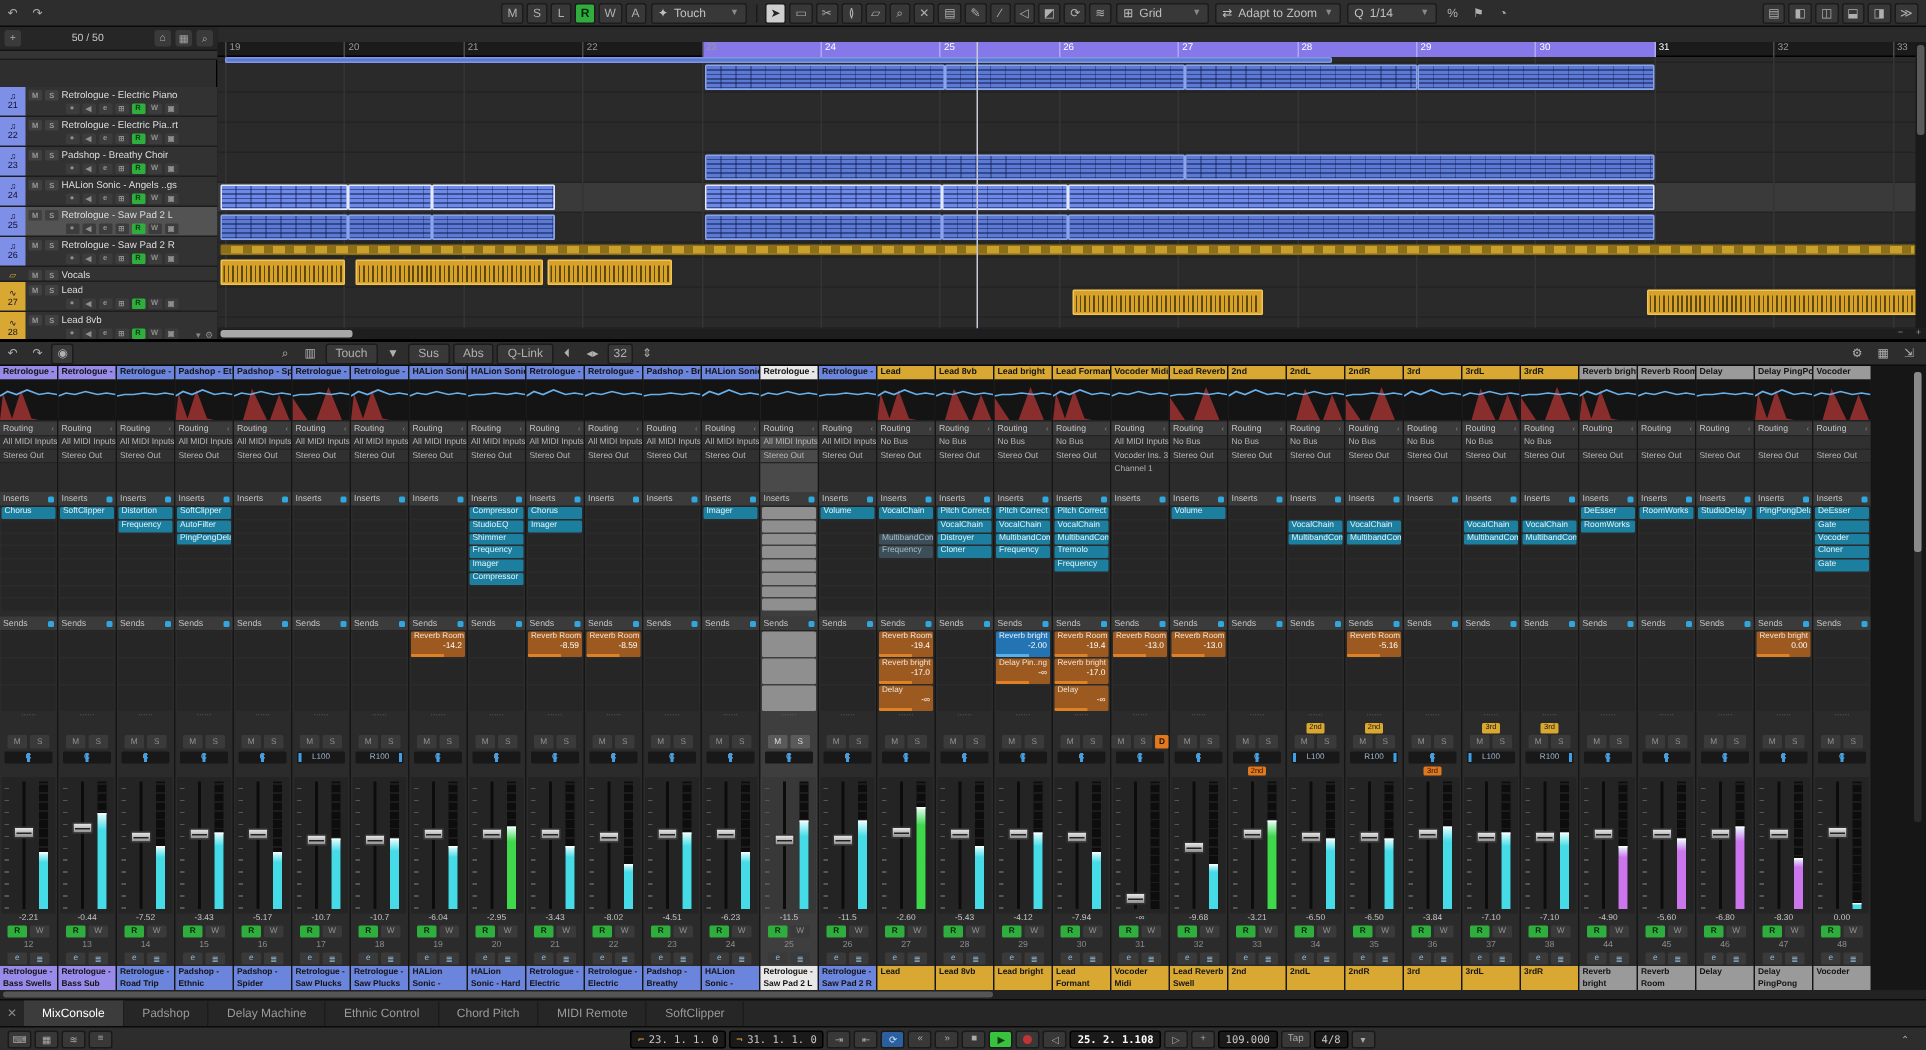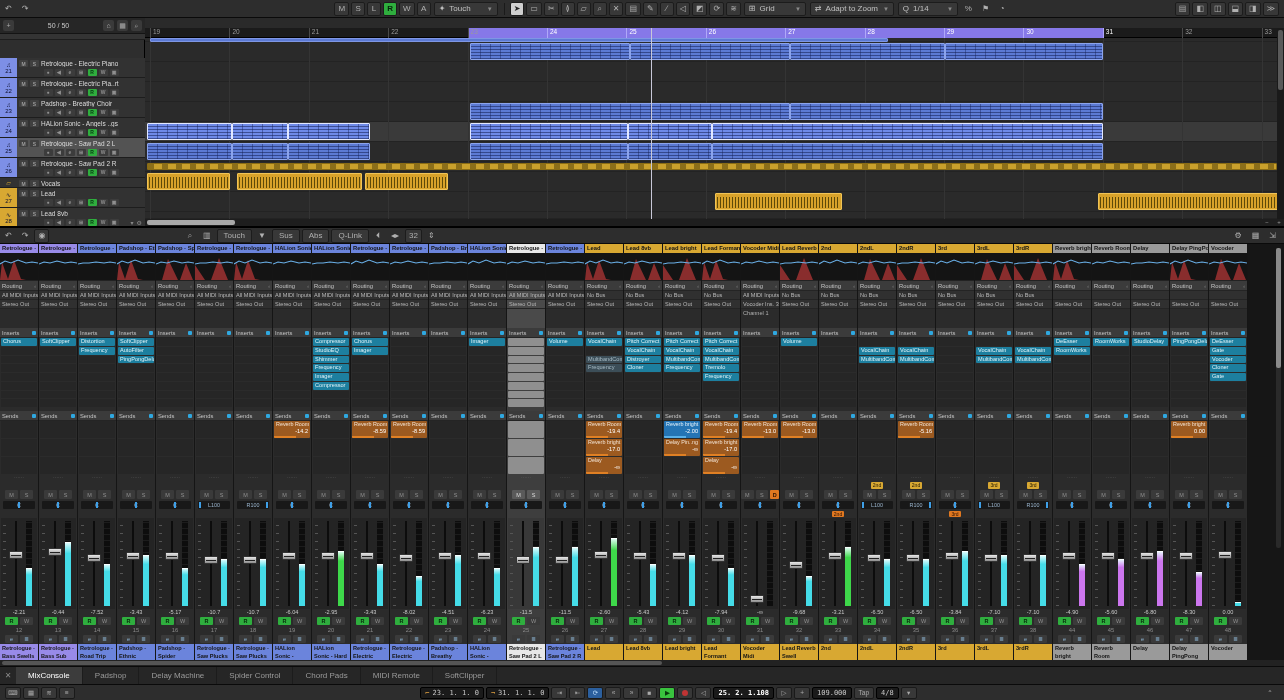--- a/index.html
+++ b/index.html
@@ -2790,22 +2790,22 @@
         <i></i>
       </div>
   </div>
 
   <div id="tabs">
     <span class="close">✕</span>
     <span id="tabrow" style="display:flex">
         <span class="tab act">MixConsole</span>
         <span class="tab">Padshop</span>
         <span class="tab">Delay Machine</span>
-        <span class="tab">Spider Control</span>
-        <span class="tab">Chord Pads</span>
+        <span class="tab">Ethnic Control</span>
+        <span class="tab">Chord Pitch</span>
         <span class="tab">MIDI Remote</span>
         <span class="tab">SoftClipper</span>
       </span>
   </div>
 
   <div id="transport">
     <span id="tr-left" style="display:flex;margin-left:4px">
         <span class="trbtn">⌨</span>
         <span class="trbtn">▦</span>
         <span class="trbtn">≋</span>

